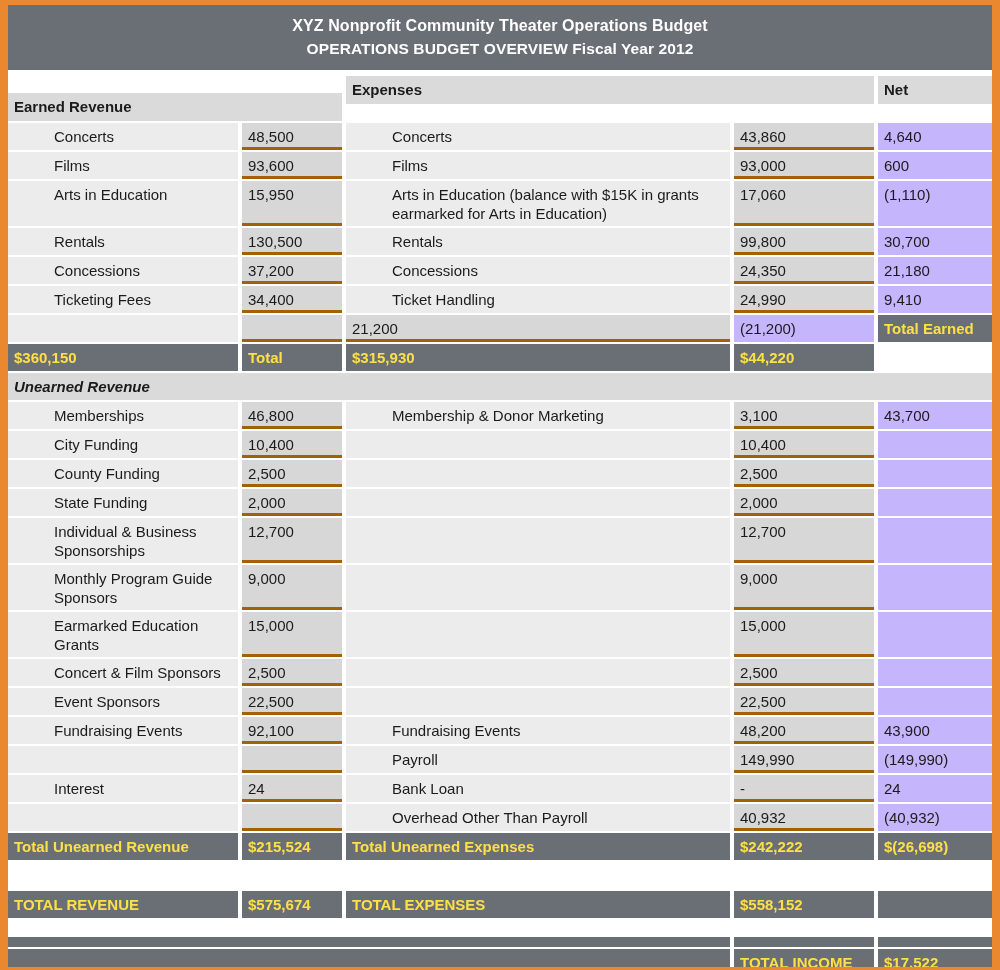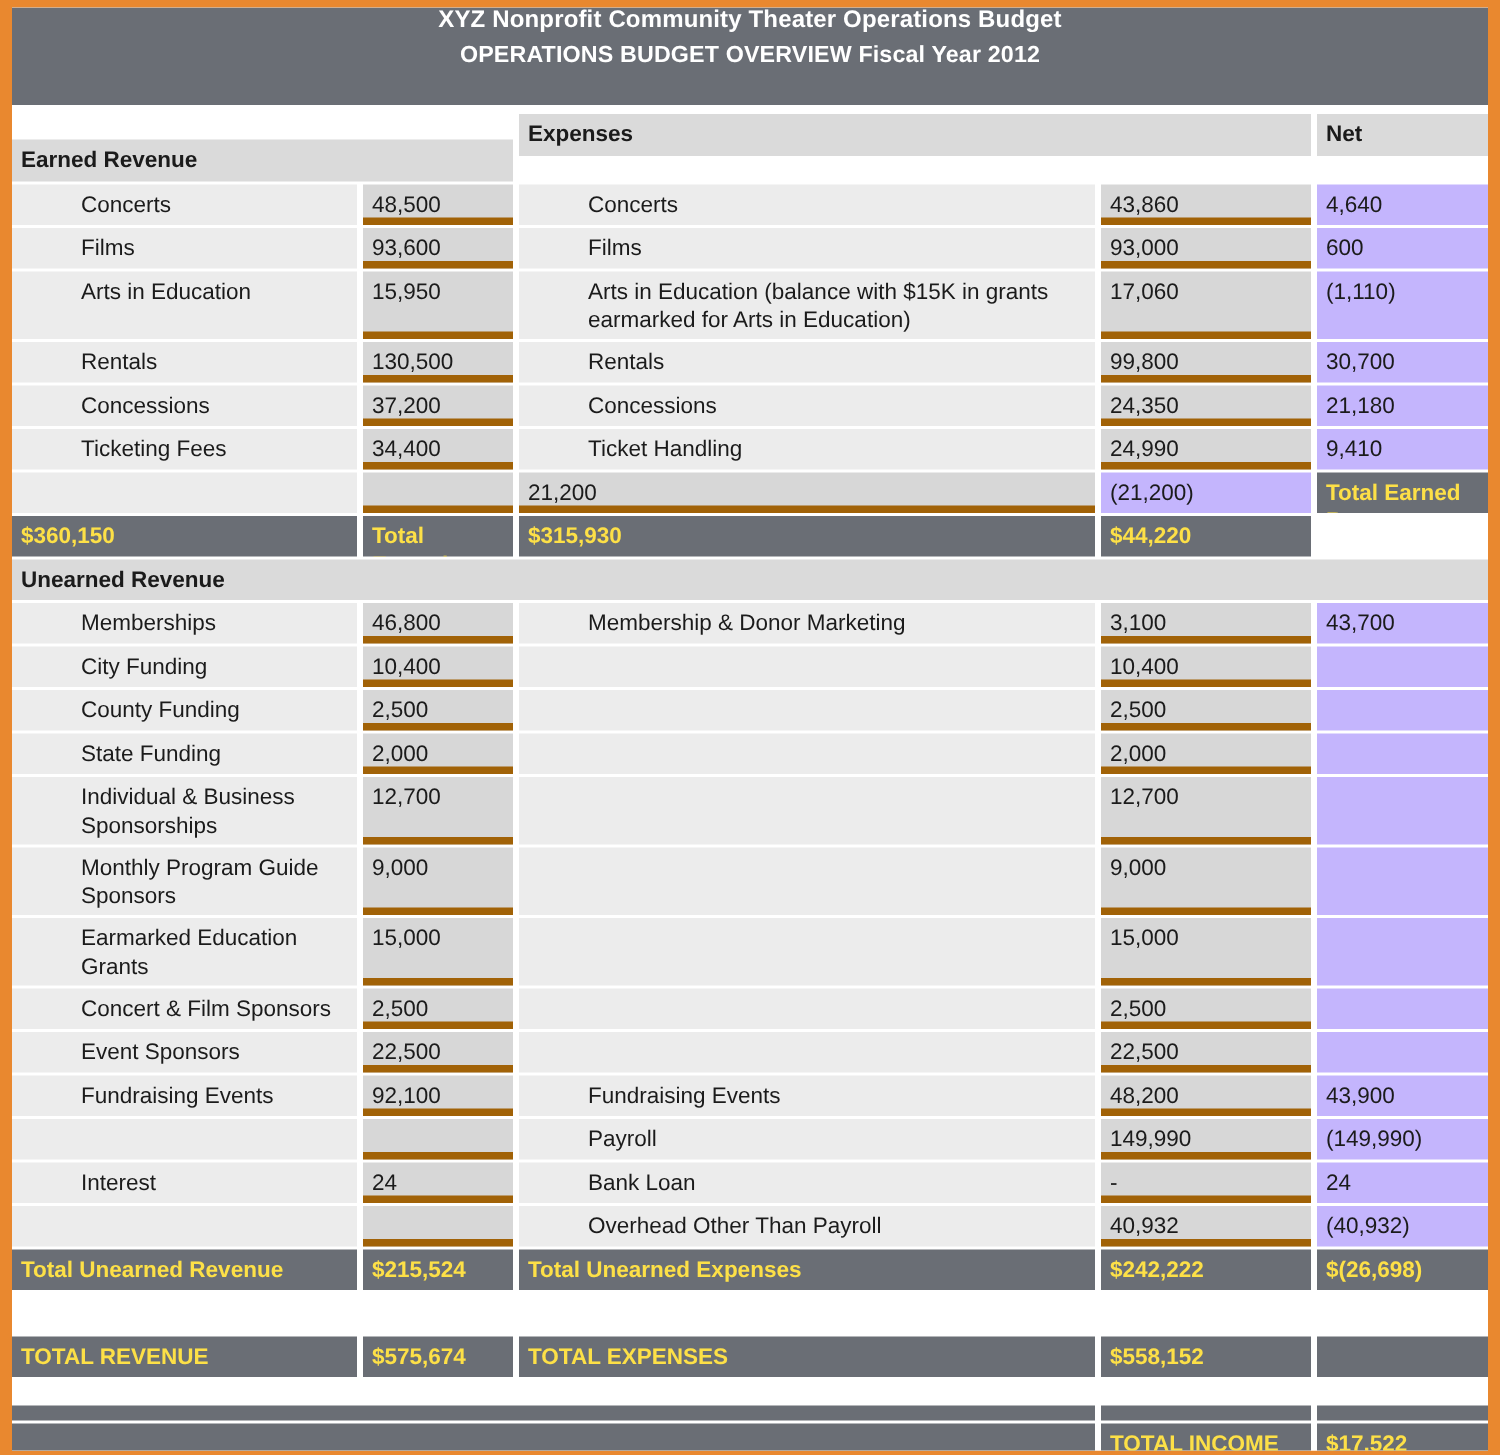--- a/index.html
+++ b/index.html
@@ -10,21 +10,21 @@
     padding: 5px 8px 3px 8px;
     font-family: "Liberation Sans", sans-serif;
   }
   .sheet { width: 984px; height: 962px; background: #ffffff; overflow: hidden; }
 
   .title-band {
     height: 65px;
     background: var(--band-gray, #6A6E75);
     color: #ffffff;
     display: flex; flex-direction: column;
-    align-items: center; justify-content: flex-start;
+    align-items: center; justify-content: center;
     gap: 5px;
     margin-bottom: 6px;
   }
   .title-band .t1 { font-weight: bold; font-size: 16px; letter-spacing: 0.1px; }
   .title-band .t2 { font-weight: bold; font-size: 15.5px; letter-spacing: 0.1px; }
 
   .grid {
     display: grid;
     grid-template-columns: 230px 100px 384px 140px 114px;
     column-gap: 4px;
@@ -42,21 +42,21 @@
   }
   .h28 { height: 28px; }
   .h27 { height: 27px; }
   .h47 { height: 45px; }
   .h15 { height: 15px; padding: 0; }
   .h10 { height: 10px; padding: 0; }
 
   .head    { background: var(--header-gray, #DADADA); font-weight: bold; }
   .section { background: var(--header-gray, #DADADA); font-weight: bold; }
   .lab     { background: var(--label-gray, #ECECEC); padding-left: 46px; }
-  .val     { background: var(--value-gray, #D7D7D7); border-bottom: 5px solid #a16207; }
+  .val     { background: var(--value-gray, #D7D7D7); border-bottom: 3px solid #a16207; }
   .net     { background: #c4b5fd; }
   .dark    { background: var(--band-gray, #6A6E75); color: #fde047; font-weight: bold; }
   .white   { background: transparent; }
 </style>
 </head>
 <body>
 
 <div class="sheet">
   <div class="title-band">
     <div class="t1">XYZ Nonprofit Community Theater Operations Budget</div>
@@ -98,21 +98,21 @@
       <div class="cell net h27">9,410</div>
       <div class="cell lab h27"></div>
       <div class="cell val h27"></div>
       <div class="cell val h27">21,200</div>
       <div class="cell net h27">(21,200)</div>
       <div class="cell dark h27">Total Earned Revenue</div>
       <div class="cell dark h27">$360,150</div>
       <div class="cell dark h27">Total Earned Expenses</div>
       <div class="cell dark h27">$315,930</div>
       <div class="cell dark h27">$44,220</div>
-      <div class="cell section h27" style="grid-column: span 5;">Unearned Revenue</div>
+      <div class="cell section h27" style="grid-column: span 5; font-style: italic;">Unearned Revenue</div>
       <div class="cell lab h27">Memberships</div>
       <div class="cell val h27">46,800</div>
       <div class="cell lab h27">Membership &amp; Donor Marketing</div>
       <div class="cell val h27">3,100</div>
       <div class="cell net h27">43,700</div>
       <div class="cell lab h27">City Funding</div>
       <div class="cell val h27">10,400</div>
       <div class="cell lab h27"></div>
       <div class="cell val h27">10,400</div>
       <div class="cell net h27"></div>

